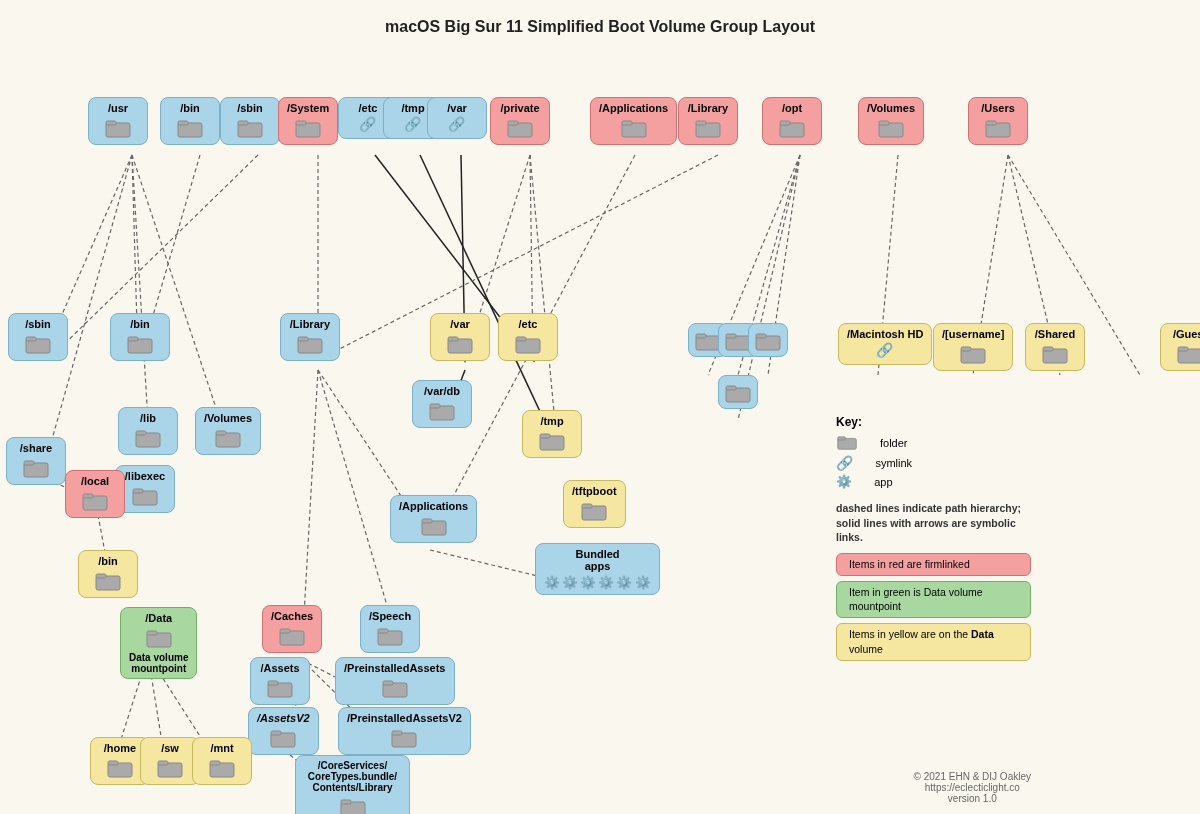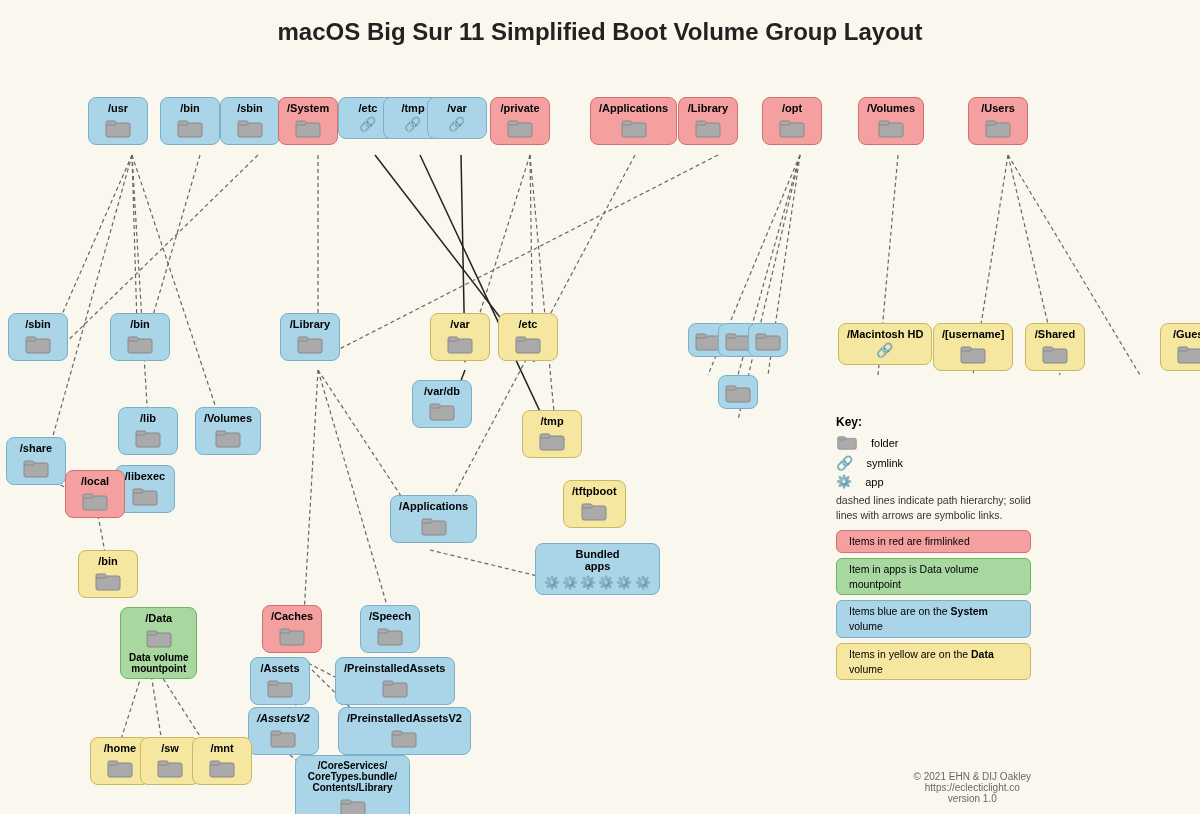--- a/index.html
+++ b/index.html
@@ -6,21 +6,21 @@
     body {
       background: #faf8ee;
       font-family: Arial, Helvetica, sans-serif;
       width: 1200px;
       height: 814px;
       overflow: hidden;
       position: relative;
     }
     .main-title {
       text-align: center;
-      font-size: 24px;
+      font-size: 16px;
       font-weight: bold;
       padding-top: 18px;
       color: #222;
     }
     .diagram-area {
       position: absolute;
       top: 55px;
       left: 0;
       width: 1051px;
       height: 759px;
@@ -87,21 +87,21 @@
     }
     .legend-title {
       font-weight: bold;
       font-size: 12px;
       margin-bottom: 4px;
     }
     .legend-item {
       display: flex;
       align-items: center;
       margin-bottom: 3px;
-      gap: 13px;
+      gap: 22px;
     }
     .legend-desc {
       font-size: 10.5px;
       line-height: 1.4;
       margin-bottom: 8px;
       color: #333;
     }
     .legend-badge {
       border-radius: 6px;
       padding: 3px 12px;
@@ -757,31 +757,28 @@
       <span>folder</span>
     </div>
     <div class="legend-item">
       <span style="font-size:14px;">🔗</span>
       <span>symlink</span>
     </div>
     <div class="legend-item">
       <span style="font-size:13px;">⚙️</span>
       <span>app</span>
     </div>
-    <div class="legend-desc" style="margin-top:4px;">
+    <div class="legend-desc" style="margin-top:12px;font-weight:bold;">
       dashed lines indicate path hierarchy; solid lines with arrows are symbolic links.
     </div>
     <div class="legend-badge" style="background:#f5a0a0;border:1px solid #d07070;">
       Items in red are firmlinked
     </div>
     <div class="legend-badge" style="background:#a8d8a0;border:1px solid #70b068;">
-      Item in apps is Data volume mountpoint
-    </div>
-    <div class="legend-badge" style="background:#aad4e8;border:1px solid #7ab0c8;">
-      Items blue are on the <strong>System</strong> volume
+      Item in green is Data volume mountpoint
     </div>
     <div class="legend-badge" style="background:#f5e6a0;border:1px solid #c8b860;">
       Items in yellow are on the <strong>Data</strong> volume
     </div>
   </div>
 
   <div class="copyright">
     © 2021 EHN &amp; DIJ Oakley<br>
     https://eclecticlight.co<br>
     version 1.0

